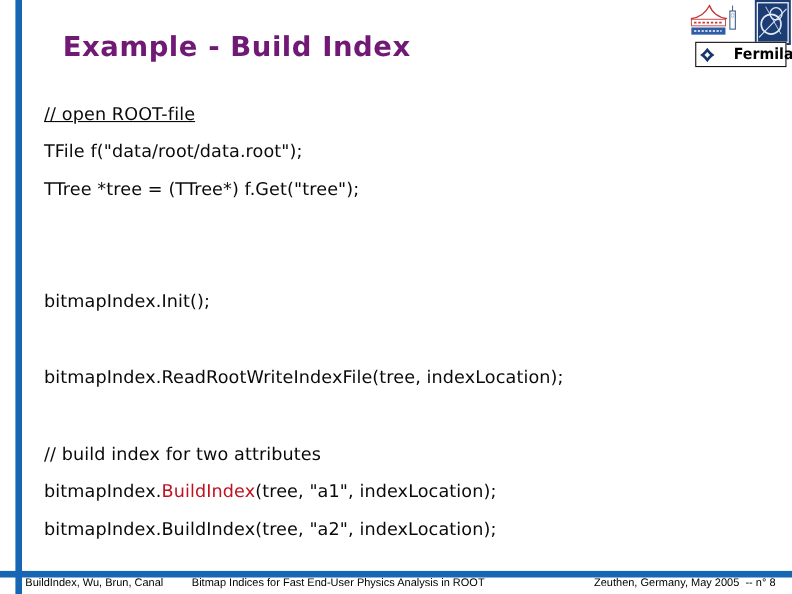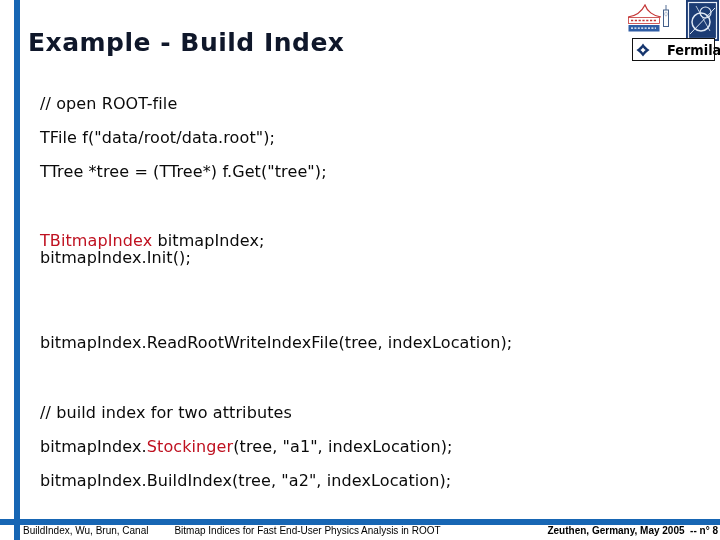--- a/index.html
+++ b/index.html
@@ -4,43 +4,43 @@
 <style>
   html,body { margin:0; padding:0; background:#e8e8e8; }
   .slide {
     position:relative; width:720px; height:540px; background:#ffffff;
     overflow:hidden; font-family:"DejaVu Sans", sans-serif;
   }
   .vbar { position:absolute; left:14px; top:0; width:6px; height:540px; background:#1766b4; }
   .hline { position:absolute; left:0; top:519px; width:720px; height:6px; background:#1766b4; }
 
   .title {
-    position:absolute; left:28px; top:28px; margin:0;
-    font-size:25px; font-weight:bold; color:#0f172a; letter-spacing:0.5px;
+    position:absolute; left:57px; top:28px; margin:0;
+    font-size:25px; font-weight:bold; color:#701a75; letter-spacing:0.5px;
     white-space:nowrap;
   }
 
   .code-line {
     position:absolute; left:40px; font-size:16px; line-height:20px;
     color:#0a0a0a; white-space:pre; letter-spacing:0.1px;
   }
   .red { color:#bf1120; }
 
-  .ln1  { top:94px; }  .ln2  { top:128px; } .ln3  { top:162px; }
-  .ln4  { top:231px; } .ln5  { top:248px; } .ln6  { top:299px; }
+  .ln1  { top:94px;text-decoration:underline; }  .ln2  { top:128px; } .ln3  { top:162px; }
+  .ln4  { top:231px; } .ln5  { top:264px; } .ln6  { top:299px; }
   .ln7  { top:333px; } .ln8  { top:403px; } .ln9  { top:437px; }
   .ln10 { top:471px; }
 
   .footer-text {
     position:absolute; top:525px; font-size:10px; color:#000;
     font-family:"Liberation Sans", sans-serif; white-space:nowrap;
   }
   .f-authors { left:23px; }
   .f-title { left:0; width:615px; text-align:center; }
-  .f-venue { right:2px;font-weight:bold; }
+  .f-venue { right:15px; }
 
   .logo-wilson { position:absolute; left:627px; top:4px; width:46px; height:31px; }
   .logo-cern   { position:absolute; left:686px; top:0px; width:33px; height:41px; }
   .logo-fermi  {
     position:absolute; left:632px; top:38px; width:83px; height:23px;
     border:1px solid #111; background:#fff; box-sizing:border-box;
     display:flex; align-items:center; padding:0 3px; gap:17px;
   }
   .fermi-text {
     font-size:14px; font-weight:bold; color:#000;
@@ -87,28 +87,27 @@
     </span>
     <span class="fermi-text">Fermilab</span>
   </div>
 
   <h1 class="title">Example - Build Index</h1>
 
   <div class="code-line ln1">// open ROOT-file</div>
   <div class="code-line ln2">TFile f("data/root/data.root");</div>
   <div class="code-line ln3">TTree *tree = (TTree*) f.Get("tree");</div>
 
-  <div class="code-line ln4"><span class="red">TBitmapIndex</span><span> bitmapIndex;</span></div>
 
   <div class="code-line ln5">bitmapIndex.Init();</div>
   <div class="code-line ln8">// build index for two attributes</div>
 
   <div class="code-line ln7">bitmapIndex.ReadRootWriteIndexFile(tree, indexLocation);</div>
 
-  <div class="code-line ln9"><span>bitmapIndex.</span><span class="red">Stockinger</span><span>(tree, "a1", indexLocation);</span></div>
+  <div class="code-line ln9"><span>bitmapIndex.</span><span class="red">BuildIndex</span><span>(tree, "a1", indexLocation);</span></div>
 
   <div class="code-line ln10">bitmapIndex.BuildIndex(tree, "a2", indexLocation);</div>
 
   <div class="hline"></div>
   <div class="footer-text f-title">Bitmap Indices for Fast End-User Physics Analysis in ROOT</div>
   <div class="footer-text f-authors">BuildIndex, Wu, Brun, Canal</div>
   <div class="footer-text f-venue">Zeuthen, Germany, May 2005&nbsp; -- n° 8</div>
 
 </div>
 

